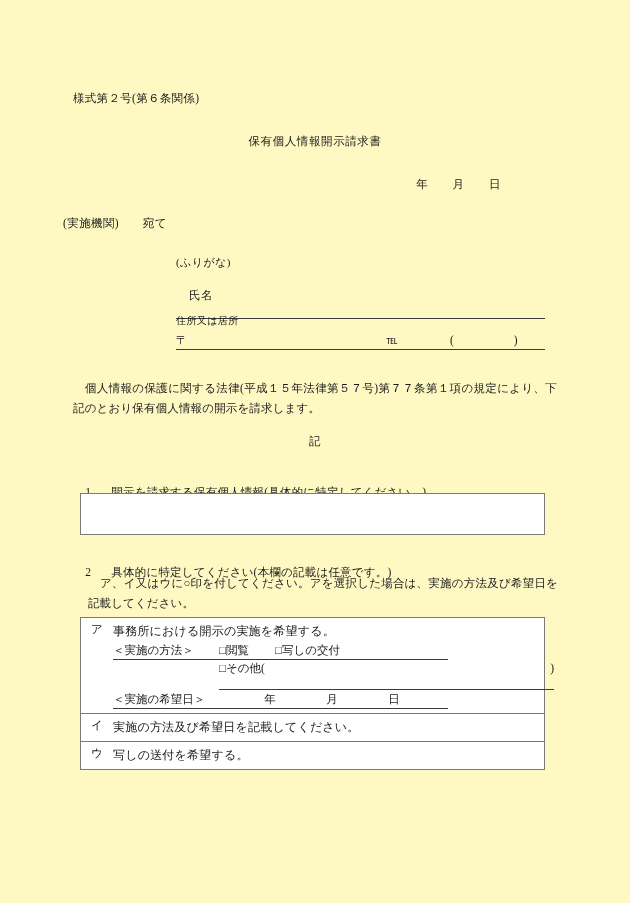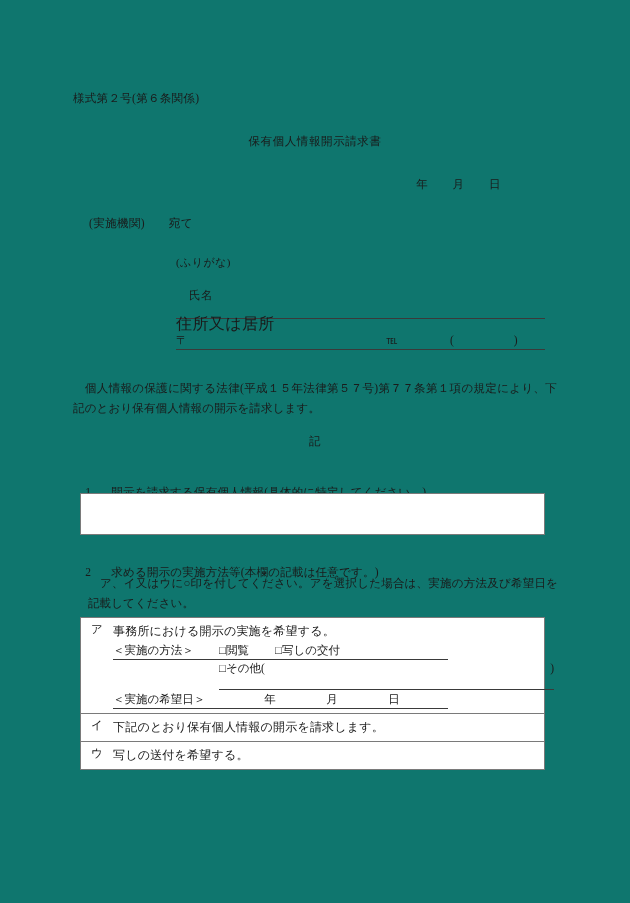--- a/index.html
+++ b/index.html
@@ -12,42 +12,42 @@
     height: 903px;
     position: relative;
     font-family: "Liberation Serif", "DejaVu Serif", serif;
     color: #1a1a1a;
     font-size: 11.5px;
     overflow: hidden;
   }
   .page {
     position: absolute;
     inset: 0;
-    background: #0f766e;
+    background: #fef9c3;
   }
 
   
   .abs { position: absolute; white-space: pre; line-height: 1.15; }
 
   .form-no   { left: 73px;  top: 92px;  font-size: 11.5px; letter-spacing: .3px; }
   .doc-title { left: 0; top: 135px; width: 630px; text-align: center; font-size: 11.5px; letter-spacing: .6px; }
   .date-line { left: 0; top: 178px; width: 583px; text-align: right; padding-right: 82px;
                box-sizing: border-box; font-size: 11.5px; letter-spacing: .6px; }
-  .addressee { left: 89px; top: 217px; font-size: 11.5px; letter-spacing: .4px; font-family: Liberation Serif, serif; }
+  .addressee { left: 63px; top: 217px; font-size: 11.5px; letter-spacing: .4px; font-family: Liberation Serif, serif; }
 
   
   .field-block { position: absolute; left: 176px; }
   .furigana { top: 256px; font-size: 11px; letter-spacing: .4px; }
   .name-row {
     top: 276px; width: 369px;
     border-bottom: 1px solid #3a3a3a;
     padding-bottom: 2px;
     font-size: 11.5px; letter-spacing: .4px;
   }
-  .addr-label { top: 315px; font-size: 16px; letter-spacing: .4px; }
+  .addr-label { top: 315px; font-size: 10px; letter-spacing: .4px; }
   .addr-row {
     top: 334px; width: 369px;
     border-bottom: 1px solid #3a3a3a;
     padding-bottom: 2px;
     font-size: 11.5px;
     display: flex; align-items: baseline;
   }
   .addr-row .postal { width: 210px; display: inline-block; }
   .addr-row .tel-mark { width: 64px; display: inline-block; letter-spacing: .2px; }
   .addr-row .tel-paren { display: inline-block; letter-spacing: .4px; }
@@ -169,21 +169,21 @@
   <div class="legal">個人情報の保護に関する法律(平成１５年法律第５７号)第７７条第１項の規定により、下記のとおり保有個人情報の開示を請求します。</div>
 
   <div class="abs ki">記</div>
 
   <div class="abs item1-head">
     <span class="num">1</span><span>開示を請求する保有個人情報(具体的に特定してください。)</span>
   </div>
   <div class="answer-box"></div>
 
   <div class="abs item2-head">
-    <span class="num">2</span><span>求める開示の実施方法等</span><span class="u">(本欄の記載は任意です。)</span>
+    <span class="num">2</span><span>具体的に特定してください</span><span class="u">(本欄の記載は任意です。)</span>
   </div>
   <div class="item2-note">ア、イ又はウに○印を付してください。アを選択した場合は、実施の方法及び希望日を記載してください。</div>
 
   <div class="opt-table">
 
     <div class="opt-row">
       <div class="opt-marker">ア</div>
       <div class="opt-body">
         <div class="opt-line">事務所における開示の実施を希望する。</div>
 
@@ -204,21 +204,21 @@
           <span class="wish-y">年</span>
           <span class="wish-m">月</span>
           <span class="wish-d">日</span>
         </div>
       </div>
     </div>
 
     <div class="opt-row">
       <div class="opt-marker">イ</div>
       <div class="opt-body">
-        <div class="opt-line">下記のとおり保有個人情報の開示を請求します。</div>
+        <div class="opt-line">実施の方法及び希望日を記載してください。</div>
       </div>
     </div>
 
     <div class="opt-row">
       <div class="opt-marker">ウ</div>
       <div class="opt-body">
         <div class="opt-line">写しの送付を希望する。</div>
       </div>
     </div>
 

